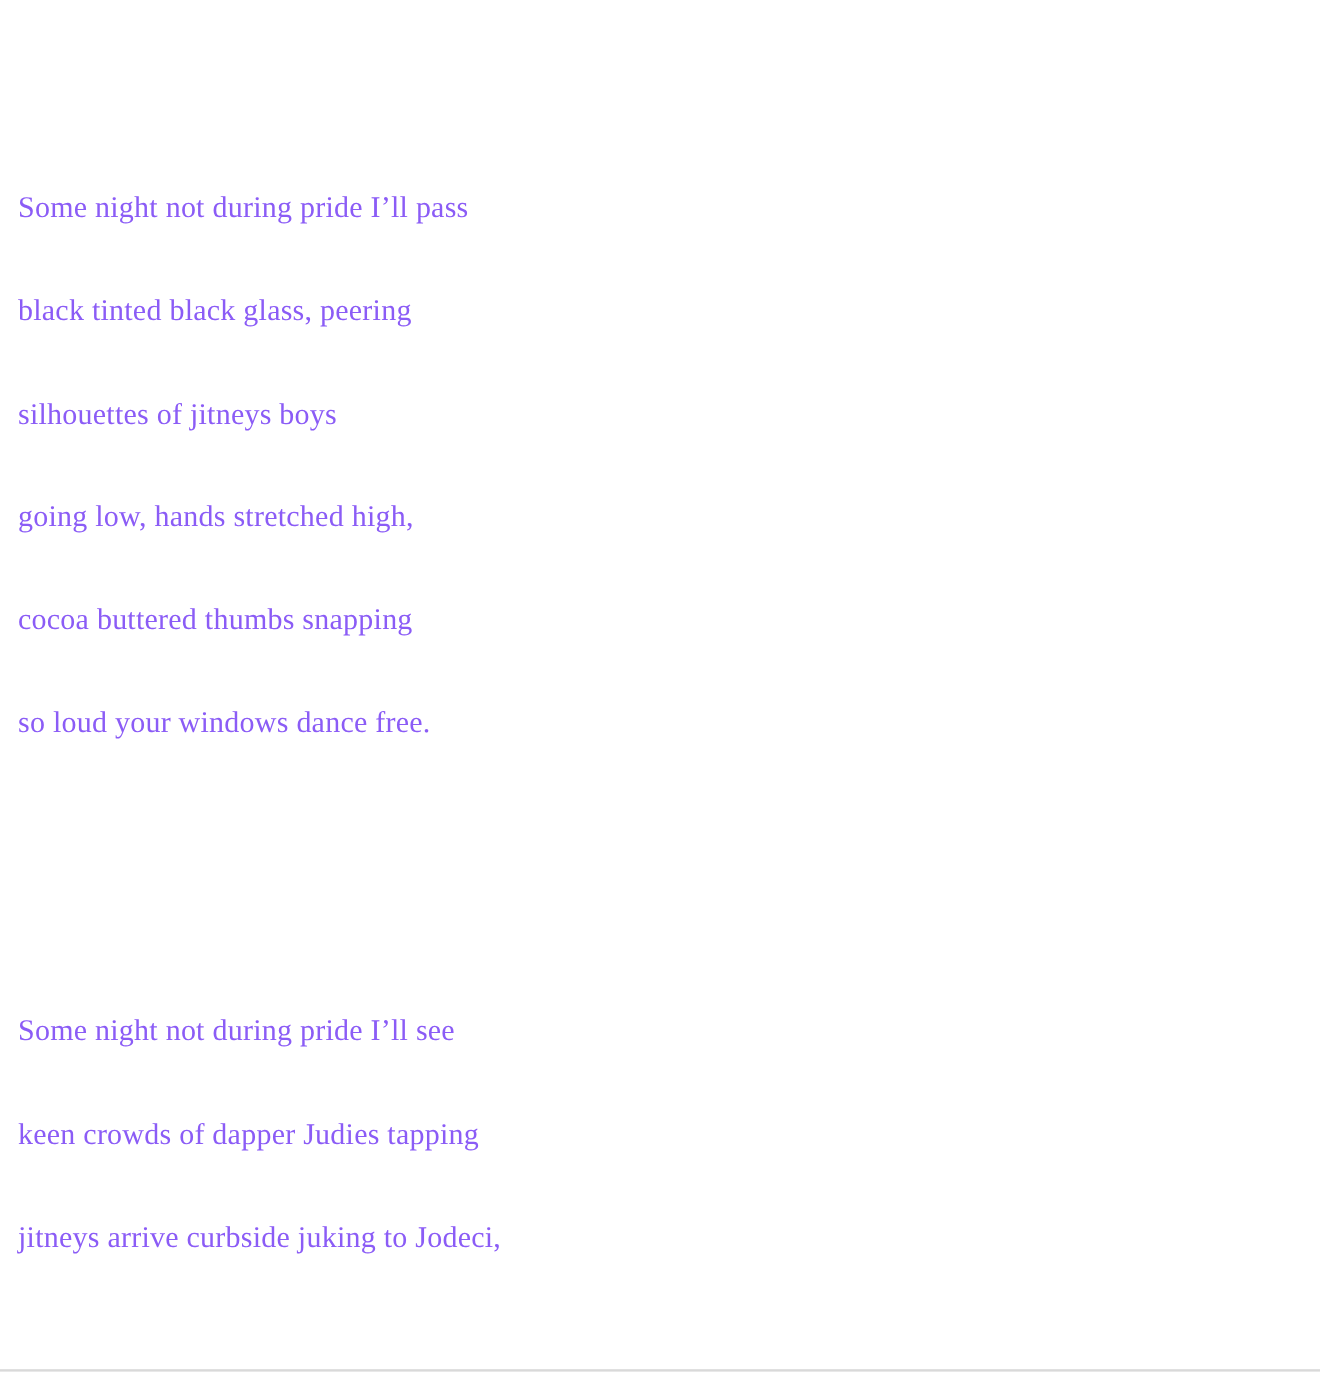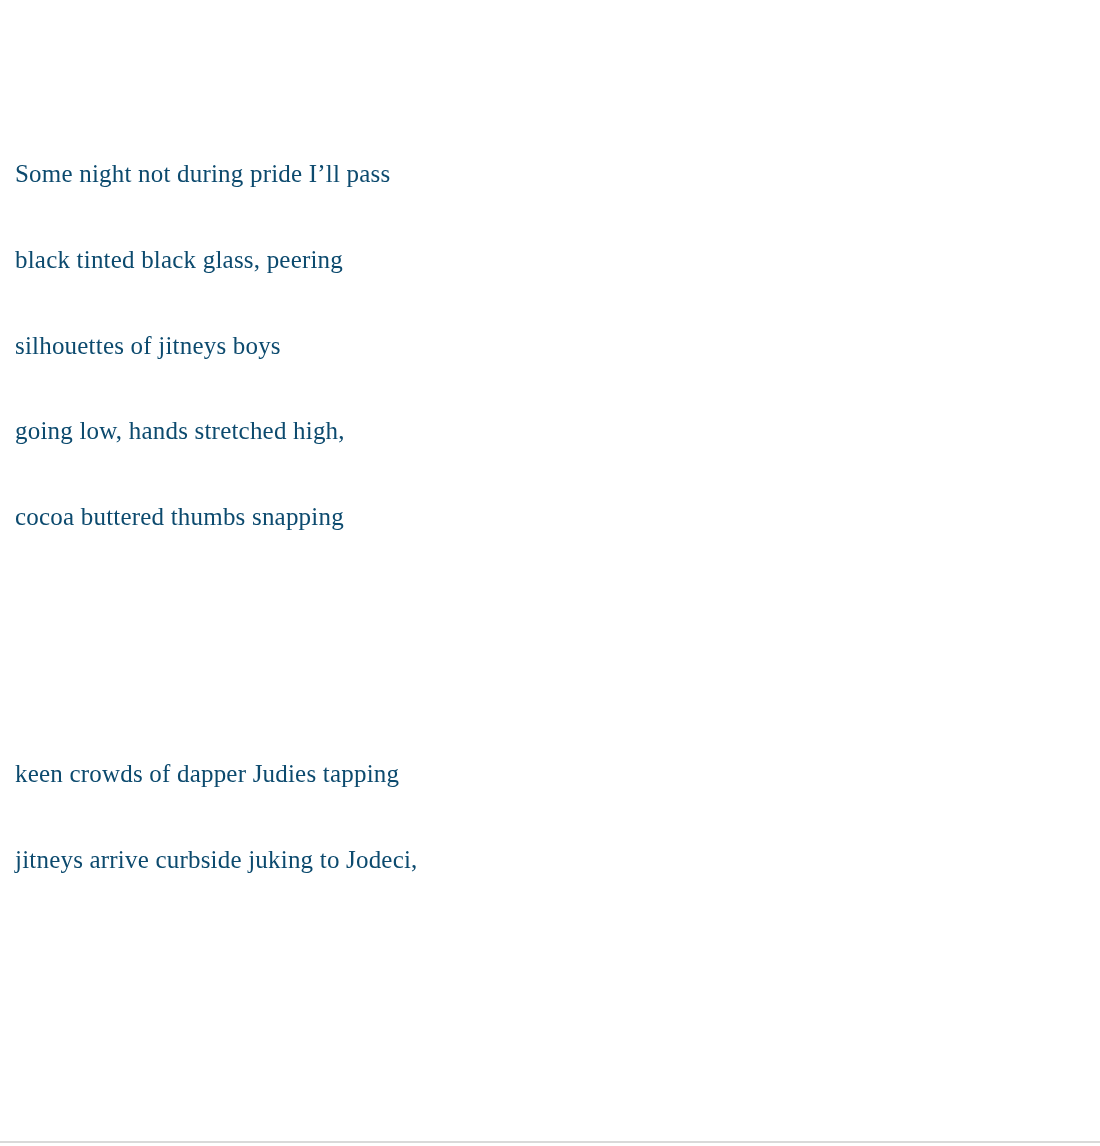--- a/index.html
+++ b/index.html
@@ -7,21 +7,21 @@
     padding: 0;
     background: #ffffff;
   }
   .page {
     position: relative;
     width: 1100px;
     height: 1146px;
     background: #ffffff;
     overflow: hidden;
     font-family: "Liberation Serif", "DejaVu Serif", serif;
-    color: #0c4a6e;
+    color: #8b5cf6;
   }
   .poem {
     position: absolute;
     top: 17px;
     left: 15px;
     font-size: 25px;
     line-height: 28.6px;
     letter-spacing: 0.2px;
     white-space: pre;
   }
@@ -45,23 +45,25 @@
 
 <div class="page">
   <div class="poem">
 
     <div class="stanza">
       <div class="poem-line">Some night not during pride I’ll pass</div>
       <div class="poem-line">black tinted black glass, peering</div>
       <div class="poem-line">silhouettes of jitneys boys</div>
       <div class="poem-line">going low, hands stretched high,</div>
       <div class="poem-line">cocoa buttered thumbs snapping</div>
+      <div class="poem-line">so loud your windows dance free.</div>
     </div>
 
     <div class="stanza">
+      <div class="poem-line">Some night not during pride I’ll see</div>
       <div class="poem-line">keen crowds of dapper Judies tapping</div>
       <div class="poem-line">jitneys arrive curbside juking to Jodeci,</div>
       
       
       
       
     </div>
 
     
 

